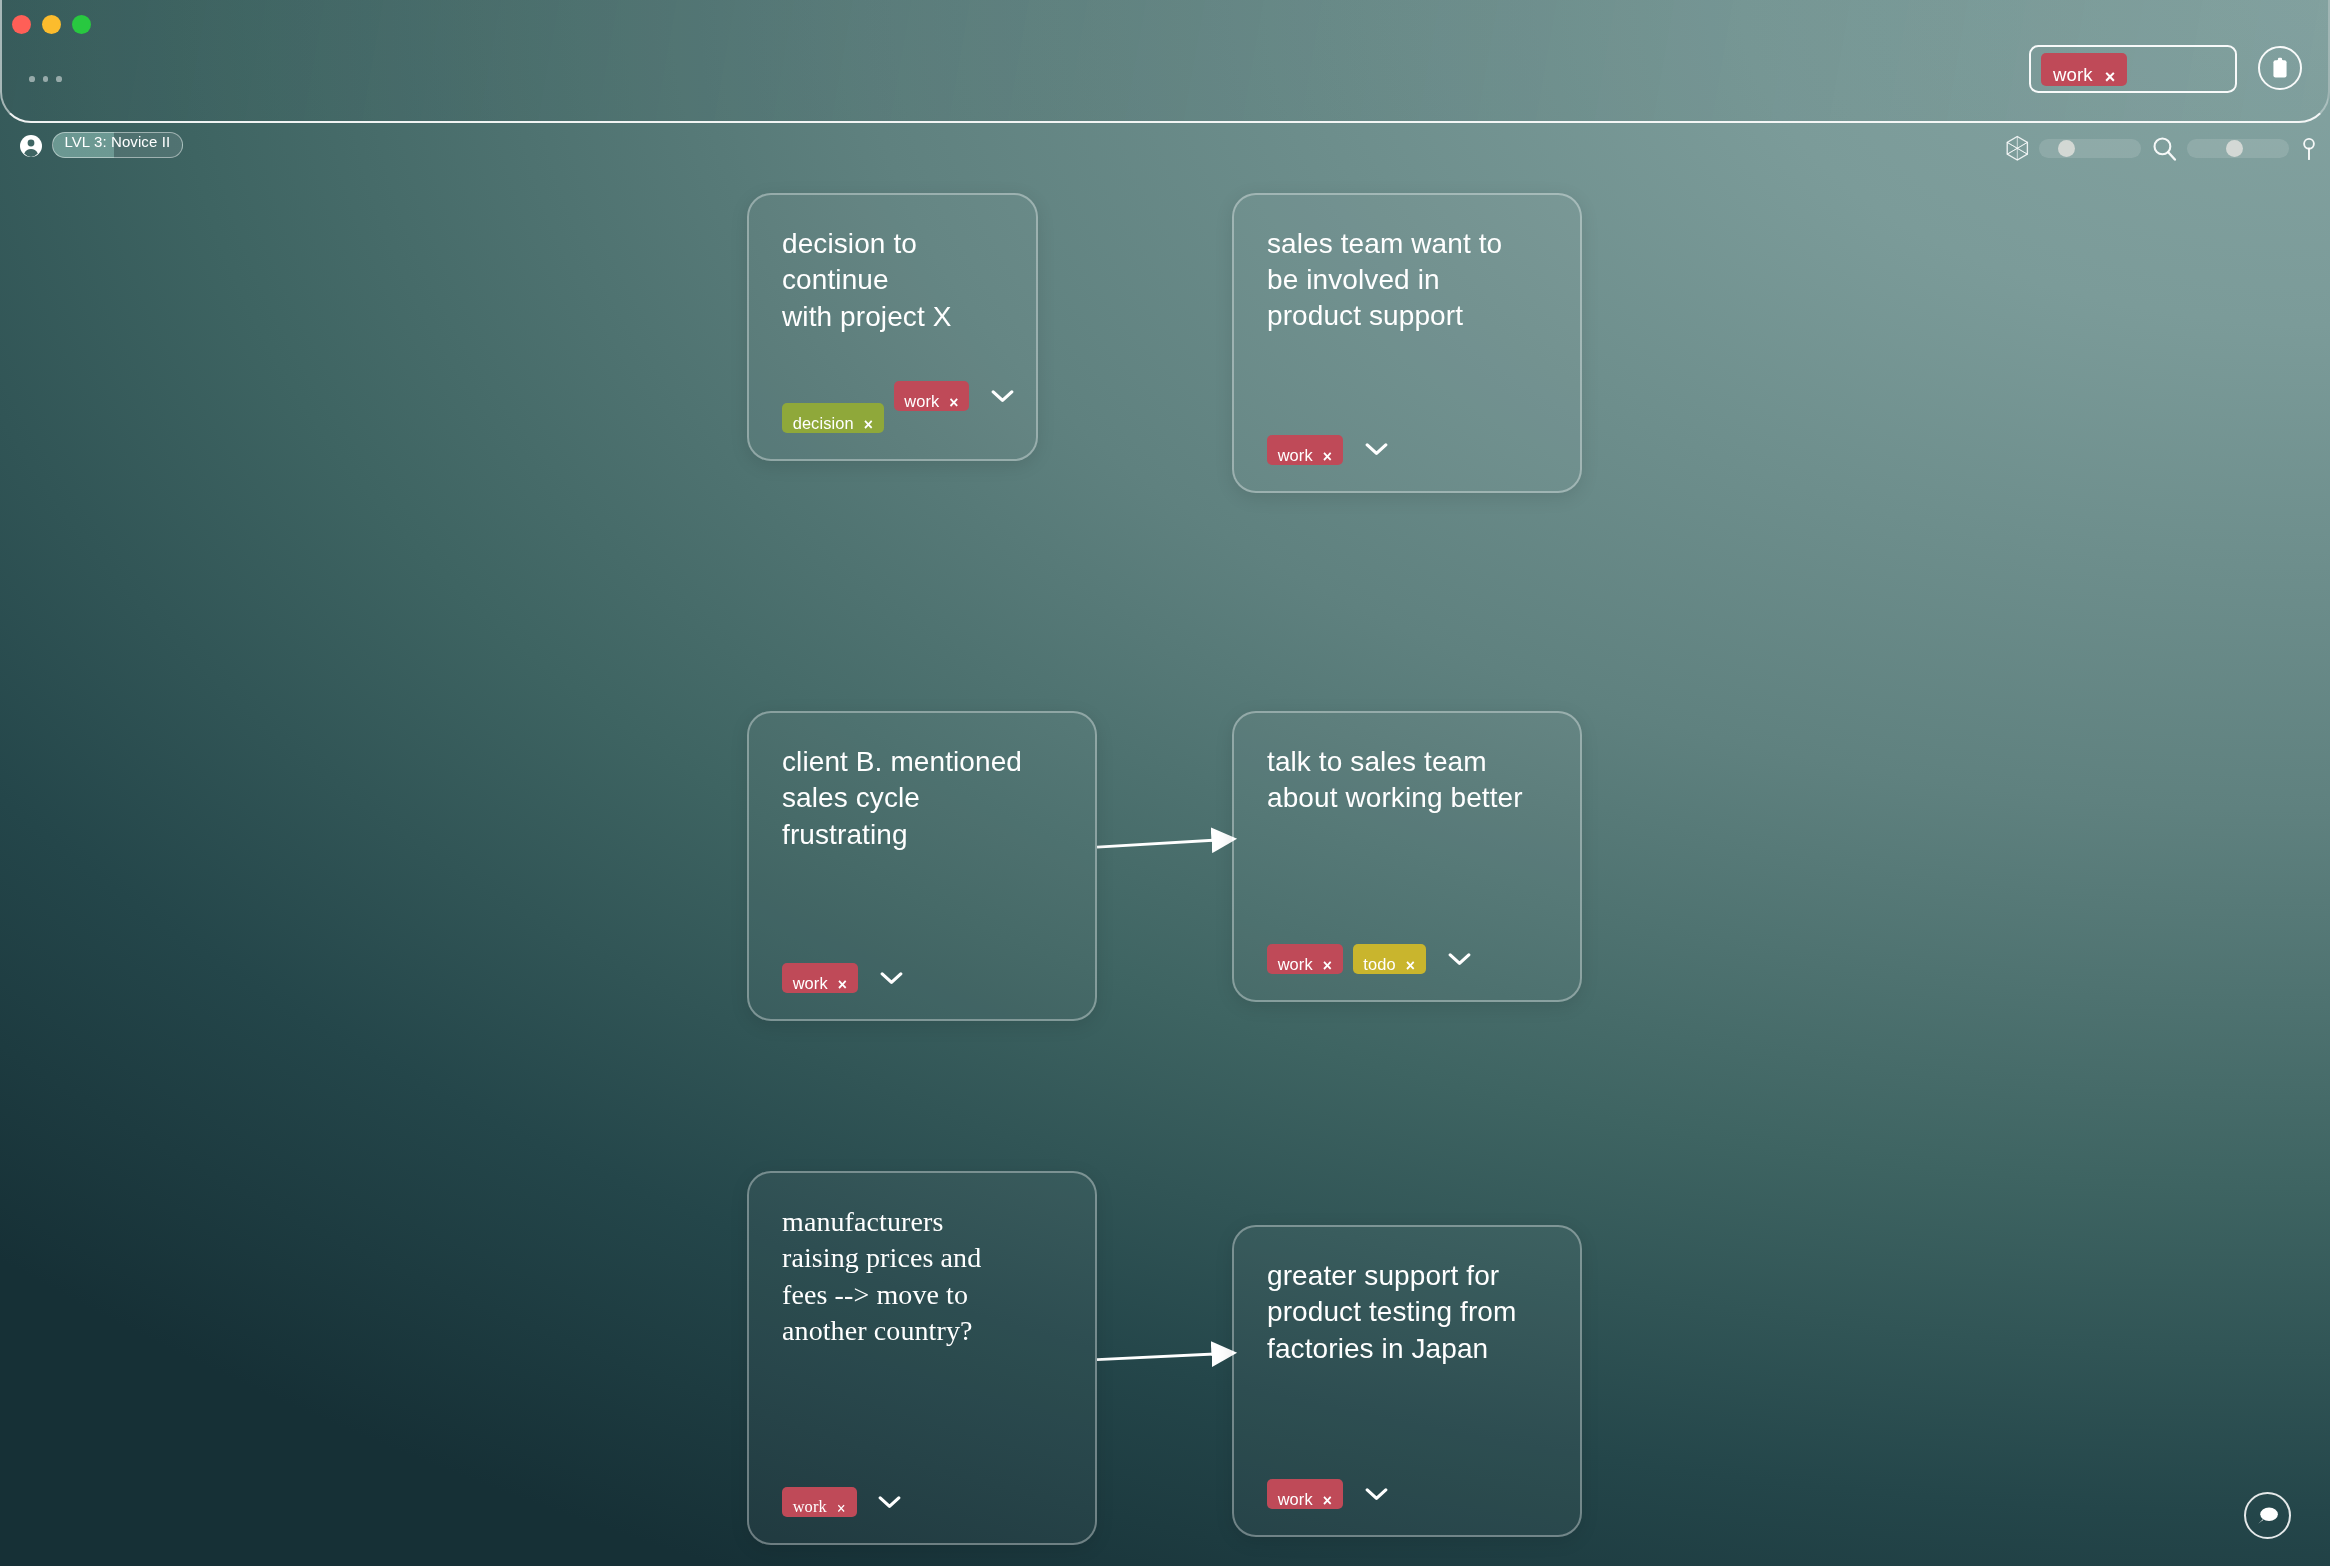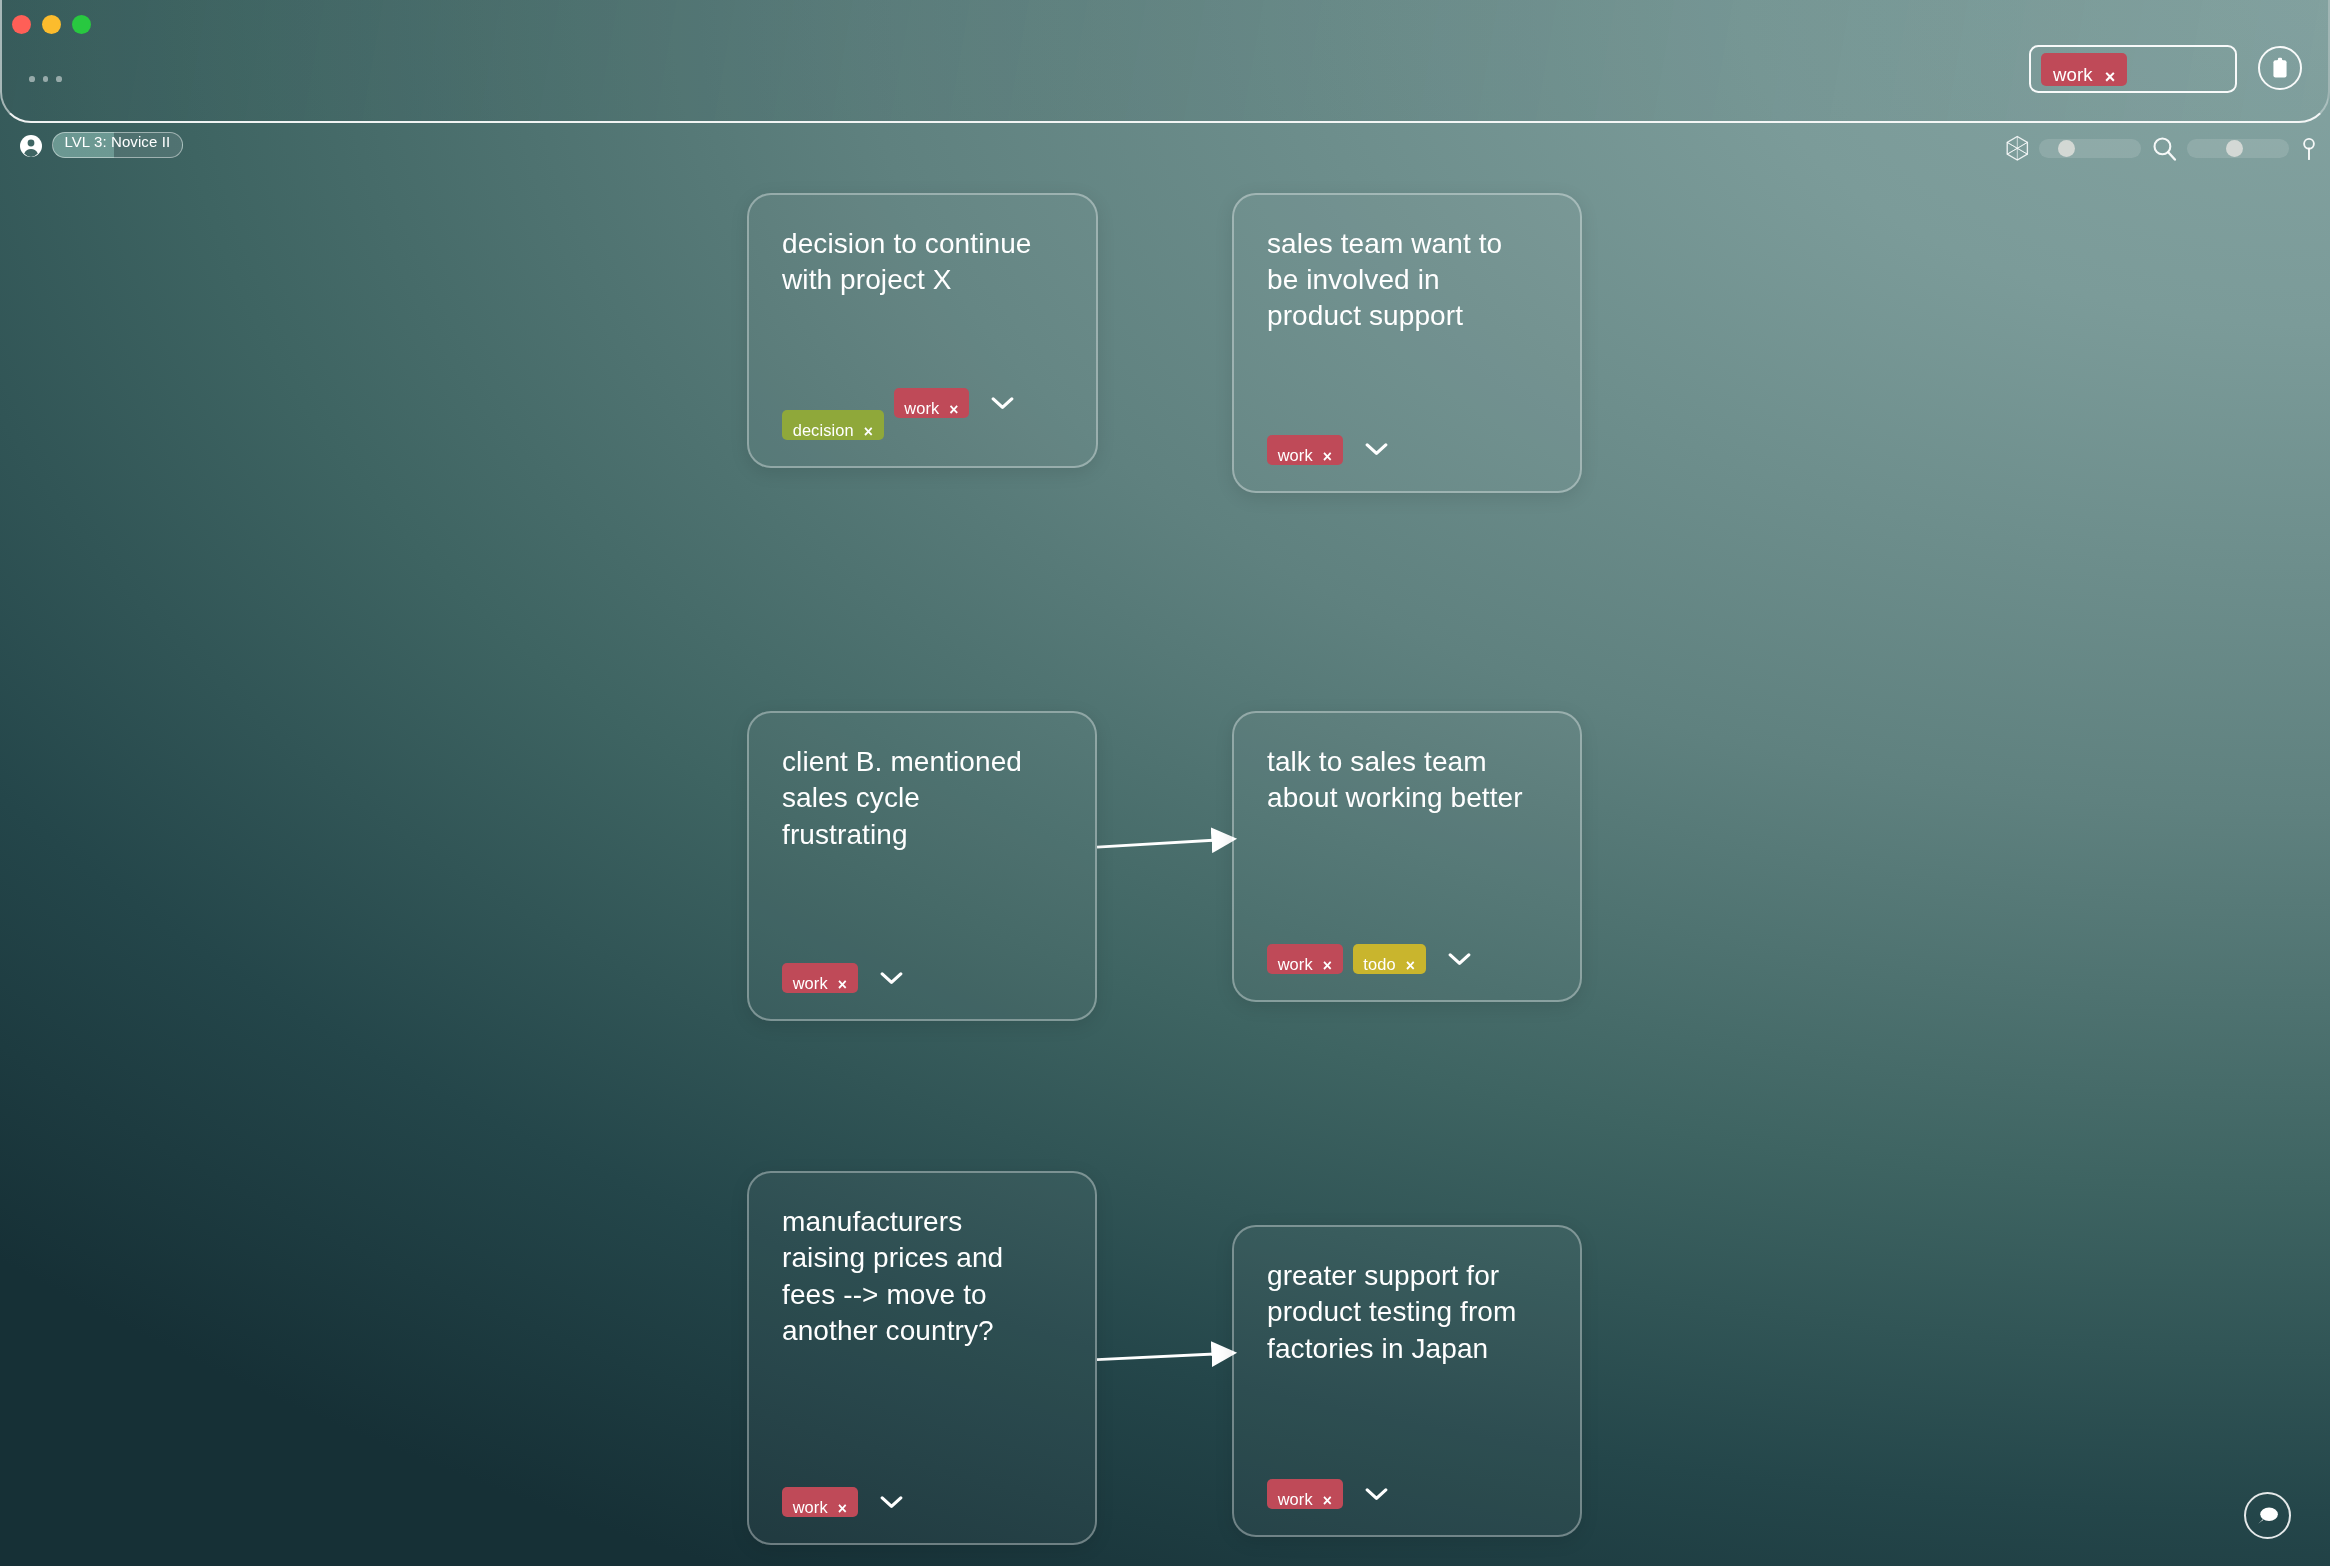--- a/index.html
+++ b/index.html
@@ -200,25 +200,25 @@
   }
 
   .chevron {
     margin-left: 11.4px;
     width: 24px; height: 24px;
     display: flex; align-items: center; justify-content: center;
     cursor: pointer;
   }
 
   
-  #card-0 { left: 747px; top:  19px; width: 351px; min-height: 248px; gap: 43px; }
+  #card-0 { left: 747px; top:  19px; width: 291px; min-height: 248px; }
   #card-1 { left: 1232px; top:  18.6px; width: 350px; min-height: 300px; }
   #card-2 { left: 747px; top: 537px; width: 350px; min-height: 310px; }
   #card-3 { left: 1232px; top: 537px; width: 350px; min-height: 291px; }
-  #card-4 { left: 747px; top:997px; width: 350px; min-height: 374px; }
+  #card-4 { left: 747px; top:997px; width: 350px; min-height: 374px; font-family: Liberation Serif, serif; }
   #card-5 { left: 1232px; top:1039px; width: 350px; min-height: 312px; margin-top: 12px; }
 
   #card-2 .card-text, #card-4 .card-text { }
 
   
   .connector { position: absolute; overflow: visible; }
   #arrow-0 { left: 1097px; top: 643px; width: 143px; height: 43px; }
   #arrow-1 { left: 1097px; top: 1157px; width: 143px; height: 43px; }
 
   

